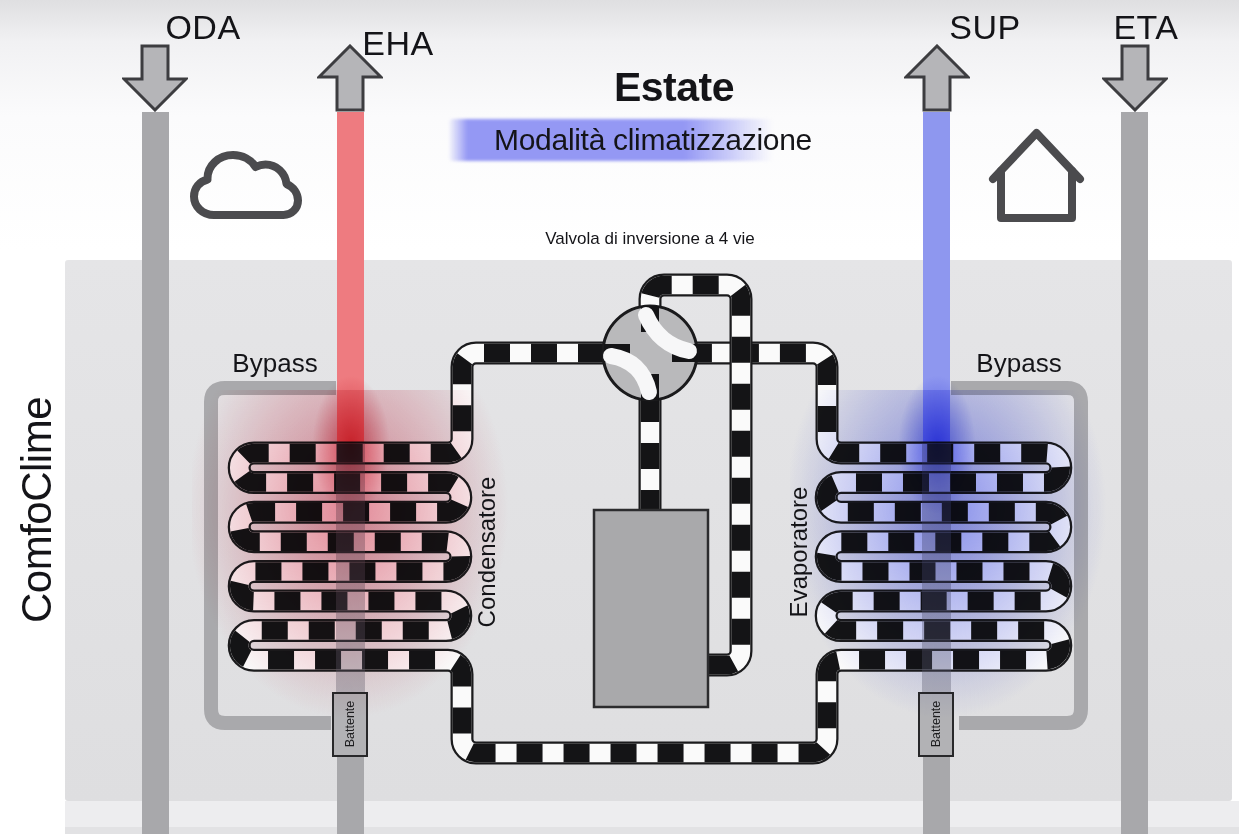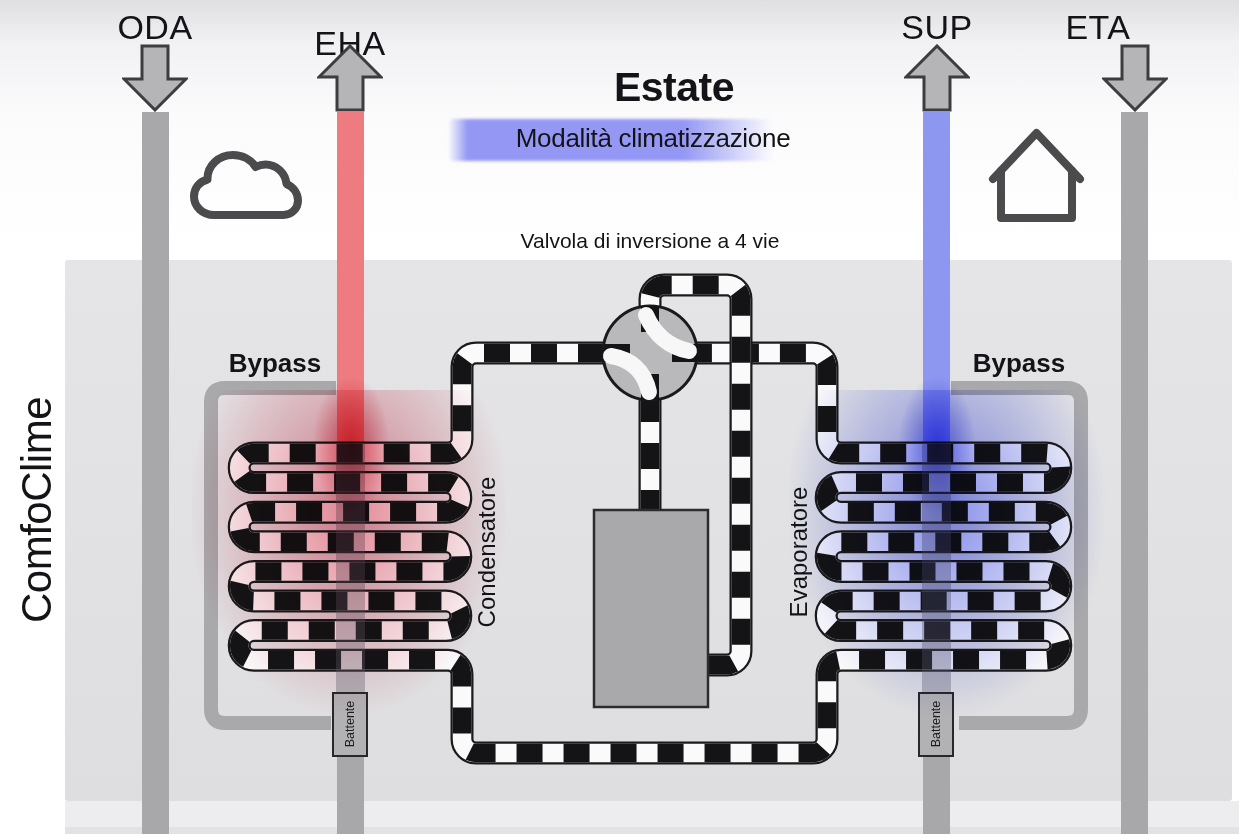--- a/index.html
+++ b/index.html
@@ -6,29 +6,29 @@
   #canvas{
     position:relative;width:1239px;height:834px;overflow:hidden;
     font-family:"Liberation Sans",sans-serif;color:#141418;
     background:linear-gradient(180deg,#dfdfe1 0%,#f1f1f3 5%,#fbfbfc 14%,#ffffff 30%,#ffffff 100%);
   }
   .abs{position:absolute;}
   #unit-box{left:65px;top:260px;width:1167px;height:541px;background:linear-gradient(180deg,#e5e5e7,#dedee0);border-radius:3px;}
   #floor{left:65px;top:801px;width:1174px;height:33px;background:#ededef;}
   #floor-edge{left:65px;top:827px;width:1174px;height:7px;background:#e2e2e4;}
   .vpipe{width:27px;}
-  .duct-label{font-size:34px;font-weight:500;letter-spacing:.5px;transform:translateX(-50%);white-space:nowrap;}
+  .duct-label{font-size:34px;font-weight:500;letter-spacing:.5px;transform:translateX(-50%);white-space:nowrap;margin-left:48px;}
   .arrow{width:66px;height:68px;}
   #mode-title{font-size:41px;font-weight:700;letter-spacing:-.5px;transform:translateX(-50%);white-space:nowrap;}
-  #mode-subtitle{font-size:26px;font-weight:500;letter-spacing:-.3px;transform:translateX(-50%);white-space:nowrap;}
+  #mode-subtitle{font-size:30px;font-weight:500;letter-spacing:-.3px;transform:translateX(-50%);white-space:nowrap;}
   #subtitle-highlight{width:328px;height:42px;border-radius:5px;filter:blur(1.5px);
     background:linear-gradient(90deg,rgba(139,143,243,0) 0%,rgba(139,143,243,.92) 6%,rgba(139,143,243,.92) 72%,rgba(139,143,243,0) 99%);}
-  #valve-label{font-size:21px;font-weight:500;transform:translateX(-50%);white-space:nowrap;}
+  #valve-label{font-size:17px;font-weight:500;transform:translateX(-50%);white-space:nowrap;}
   #device-name{font-size:42px;font-weight:500;letter-spacing:-.5px;transform:translate(-50%,-50%) rotate(-90deg);white-space:nowrap;}
-  .bypass-label{font-size:26px;font-weight:700;transform:translateX(-50%);white-space:nowrap;}
+  .bypass-label{font-size:26px;font-weight:400;transform:translateX(-50%);white-space:nowrap;}
   .coil-label{font-size:24px;font-weight:500;transform:translate(-50%,-50%) rotate(-90deg);white-space:nowrap;}
   #compressor-label{font-size:25px;font-weight:500;transform:translateX(-50%);white-space:nowrap;}
   .damper-box{width:36px;height:65px;background:#b2b2b5;border:2px solid #28282a;box-sizing:border-box;}
   .damper-label{font-size:12.5px;font-weight:500;transform:translate(-50%,-50%) rotate(-90deg);white-space:nowrap;color:#1c1c1e;}
   .band{width:29px;height:250px;background:rgba(98,96,110,.36);}
   .glow{mix-blend-mode:multiply;pointer-events:none;}
   #schematic-svg{left:0;top:0;pointer-events:none;}
   .pipe-outline{stroke:#1b1b1d;stroke-width:23px;fill:none;}
   .pipe-fill{stroke:#fafafa;stroke-width:18.5px;fill:none;}
   .pipe-dash{stroke:#141416;stroke-width:18.5px;fill:none;stroke-dasharray:26 21;}

